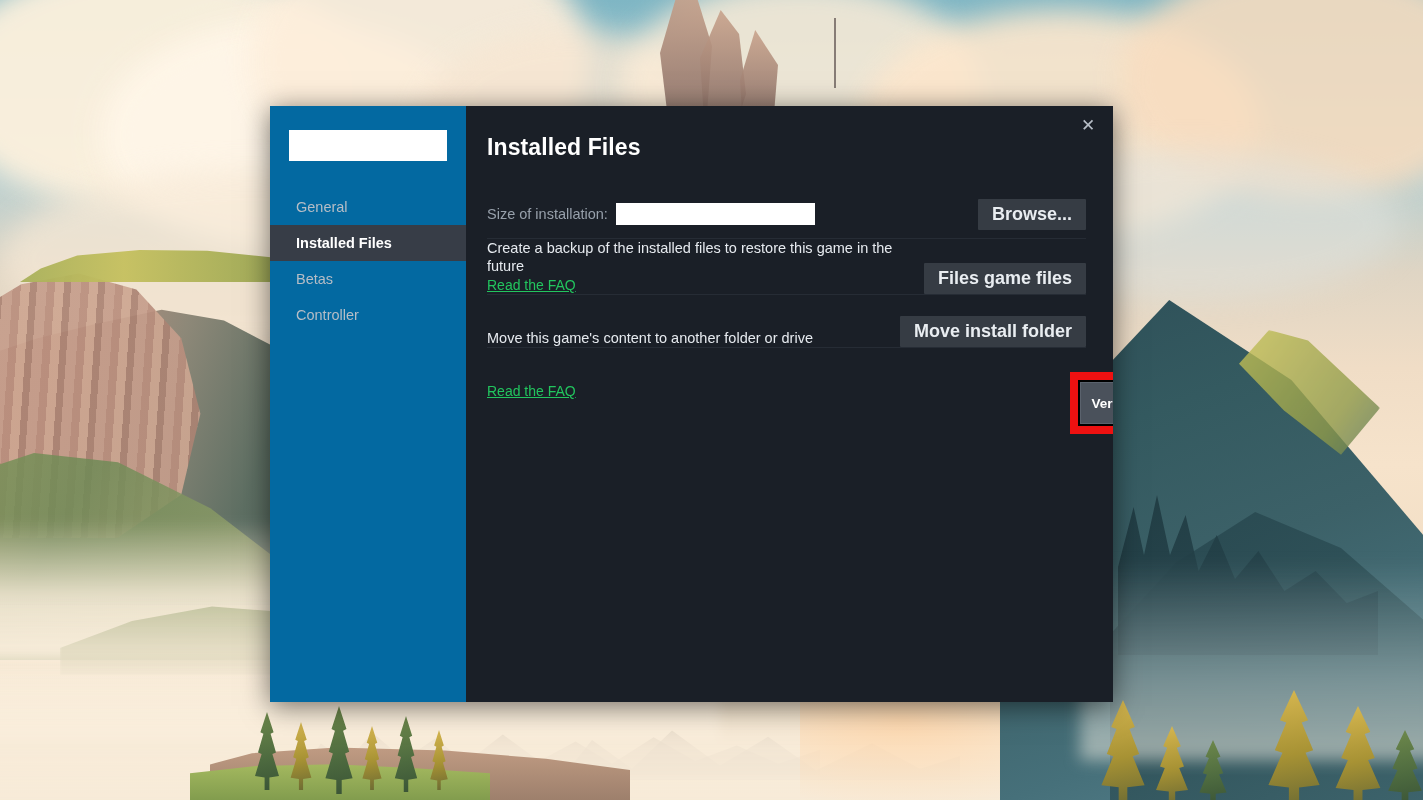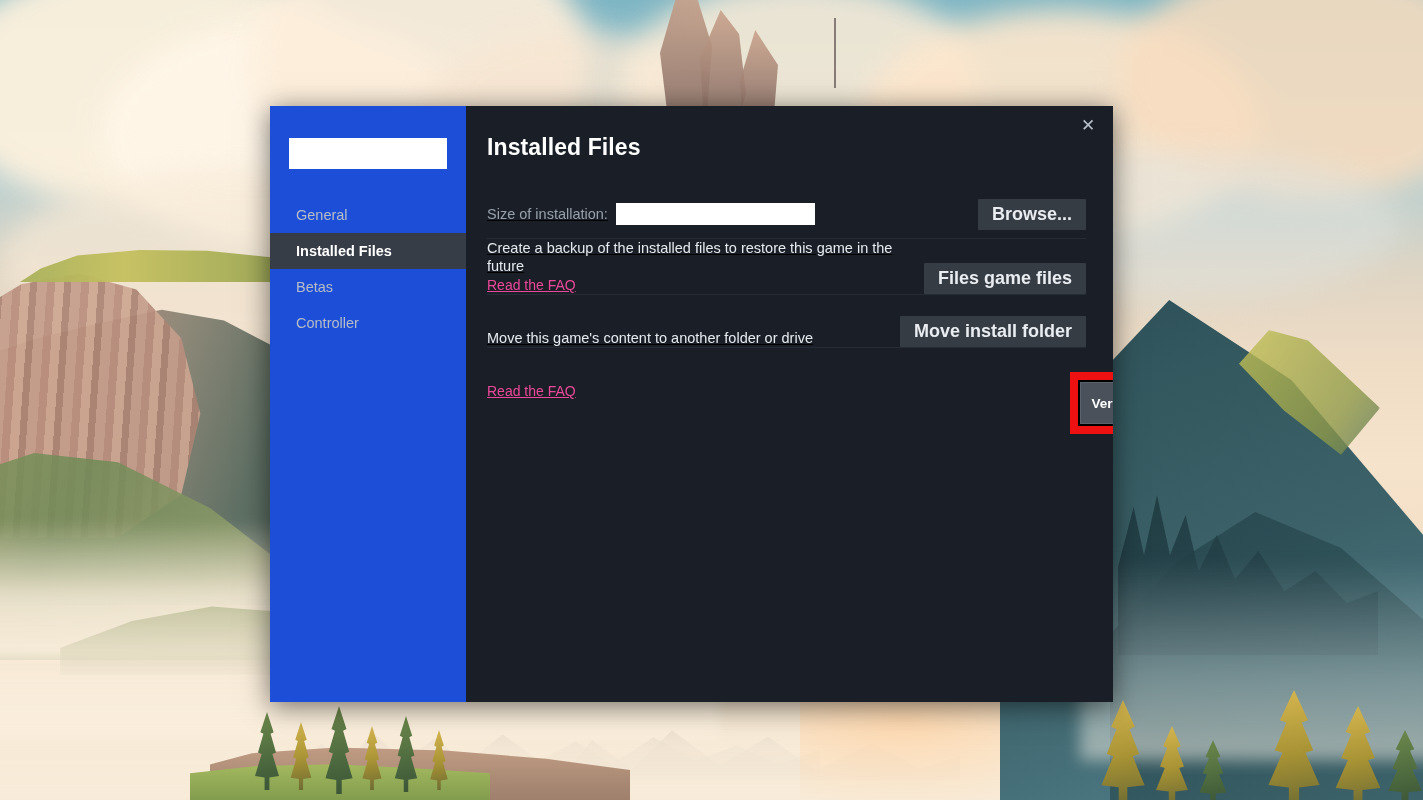--- a/index.html
+++ b/index.html
@@ -215,22 +215,22 @@
     width: 843px; height: 596px;
     background: #1a1f27;
     box-shadow: 0 4px 26px rgba(0,0,0,.55);
     display: flex;
     overflow: hidden;
   }
 
   #sidebar {
     width: 196px;
     flex: 0 0 196px;
-    background: #1d4ed8;
-    padding-top: 32px;
+    background: #0369a1;
+    padding-top: 24px;
     position: relative;
   }
 
   #game-title-redaction {
     width: 158px;
     height: 31px;
     margin: 0 auto 28px auto;
     background: #ffffff;
   }
 
@@ -276,35 +276,35 @@
   }
 
   .row {
     display: flex;
     align-items: center;
     justify-content: space-between;
     min-height: 53px;
   }
   .row-divider { border-top: 1px solid #262c35; align-items: flex-end; }
 
-  .row-left { flex: 1; padding-right: 18px; text-decoration: underline; }
+  .row-left { flex: 1; padding-right: 18px; }
 
   .label-muted {
     color: #97a0ab;
     font-size: 14.5px;
   }
   .label-body {
     color: #e6eaef;
     font-size: 14.5px;
     line-height: 18px;
   }
   .faq-link {
     display: inline-block;
     margin-top: 2px;
-    color: #ec4899;
+    color: #22c55e;
     font-size: 14px;
     text-decoration: underline;
     cursor: pointer;
   }
 
   #size-row { min-height: 48px; align-items: center; }
   #size-redaction {
     display: inline-block;
     width: 199px;
     height: 22px;

